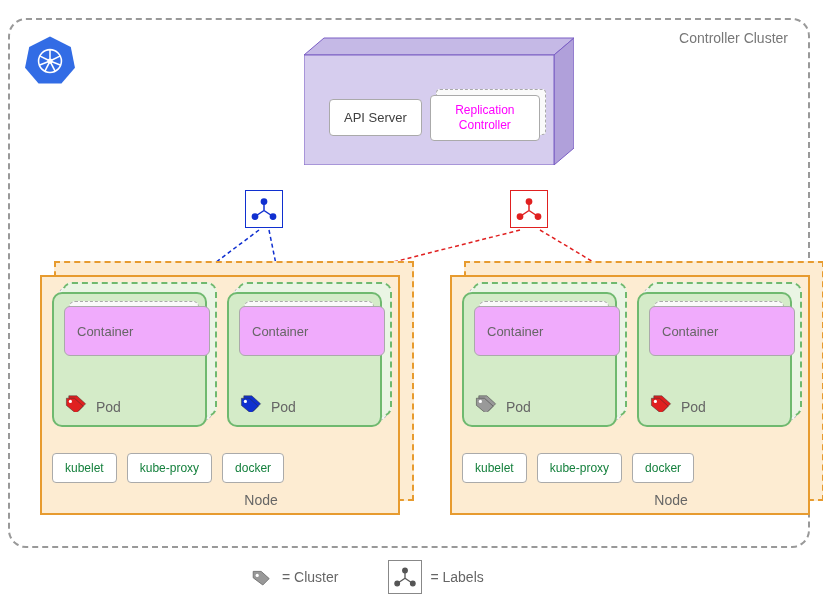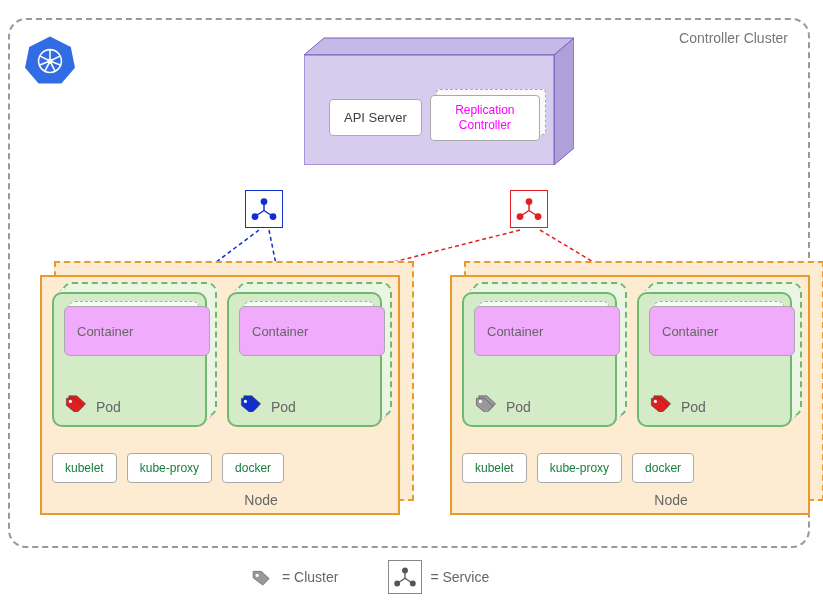--- a/index.html
+++ b/index.html
@@ -297,15 +297,15 @@
         <g stroke="#555" stroke-width="2" fill="#555">
           <circle cx="20" cy="10" r="3.5"></circle>
             <circle cx="8" cy="30" r="3.5"></circle>
             <circle cx="32" cy="30" r="3.5"></circle>
           <line x1="20" y1="10" x2="20" y2="22" fill="none"></line>
             <line x1="20" y1="22" x2="8" y2="30" fill="none"></line>
             <line x1="20" y1="22" x2="32" y2="30" fill="none"></line>
         </g>
       </svg>
     </div>
-    <span>= Service</span>
+    <span>= Labels</span>
   </div>
 </div>
 
 </body></html>

